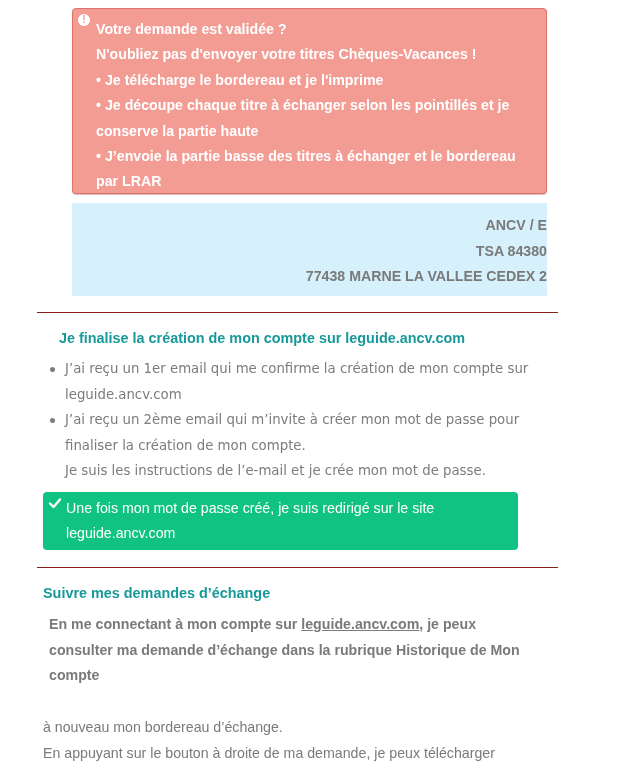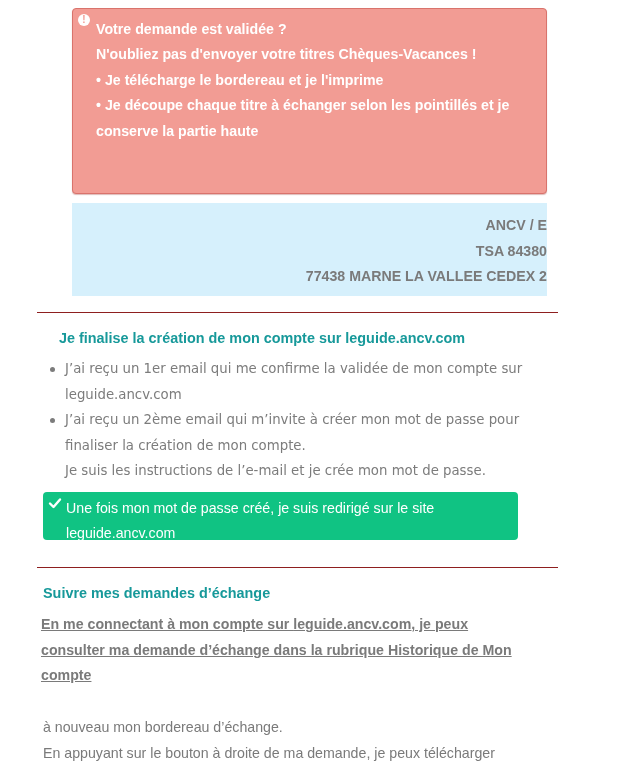--- a/index.html
+++ b/index.html
@@ -109,47 +109,46 @@
     border-radius: 50%;
     background: #7c7c7c;
   }
   .bullet-sub { display: block; }
 
   .success-box {
     position: absolute;
     left: 43px;
     top: 492px;
     width: 475px;
-    height: 48px;
+    height: 58px;
     box-sizing: border-box;
     background: #10C383;
     border-radius: 4px;
     color: #ffffff;
     font-size: 14.2px;
     line-height: 25px;
     padding: 4px 10px 0 23px;
   }
   .check-icon {
     position: absolute;
     left: 5px;
     top: 4px;
     width: 14px;
     height: 14px;
   }
 
   .para-bold {
     position: absolute;
-    left: 41px;
+    left: 49px;
     top: 612px;
     width: 490px;
     color: #7a7a7a;
     font-weight: bold;
     font-size: 14.2px;
     line-height: 25.5px;
-    text-decoration: underline;
   }
   .para-bold a {
     color: #7a7a7a;
     text-decoration: underline;
   }
   .para-normal {
     position: absolute;
     left: 43px;
     top: 714px;
     width: 500px;
@@ -161,36 +160,37 @@
 </style>
 </head>
 <body>
 
 <div class="alert-warning">
   <span class="alert-icon">!</span>
   <span class="alert-line">Votre demande est validée ?</span>
   <span class="alert-line">N'oubliez pas d'envoyer votre titres Chèques-Vacances !</span>
   <span class="alert-line">• Je télécharge le bordereau et je l'imprime</span>
   <span class="alert-line wrap">• Je découpe chaque titre à échanger selon les pointillés et je conserve la partie haute</span>
+  <span class="alert-line wrap">• J’envoie la partie basse des titres à échanger et le bordereau par LRAR</span>
 </div>
 
 <div class="address-box">
   <span class="address-line">ANCV / E</span>
   <span class="address-line">TSA 84380</span>
   <span class="address-line">77438 MARNE LA VALLEE CEDEX 2</span>
 </div>
 
 <div class="divider" style="top:312px;"></div>
 
 <div class="section-title" style="top:328px;margin-left:16px;">Je finalise la création de mon compte sur leguide.ancv.com</div>
 
 <ul class="bullet-list">
   <li>
     <span class="bullet-dot"></span>
-    <span>J’ai reçu un 1er email qui me confirme la validée de mon compte sur leguide.ancv.com</span>
+    <span>J’ai reçu un 1er email qui me confirme la création de mon compte sur leguide.ancv.com</span>
   </li>
   <li>
     <span class="bullet-dot"></span>
     <span>J’ai reçu un 2ème email qui m’invite à créer mon mot de passe pour finaliser la création de mon compte.</span>
     <span class="bullet-sub">Je suis les instructions de l’e-mail et je crée mon mot de passe.</span>
   </li>
 </ul>
 
 <div class="success-box">
   <svg class="check-icon" viewBox="0 0 14 14">

